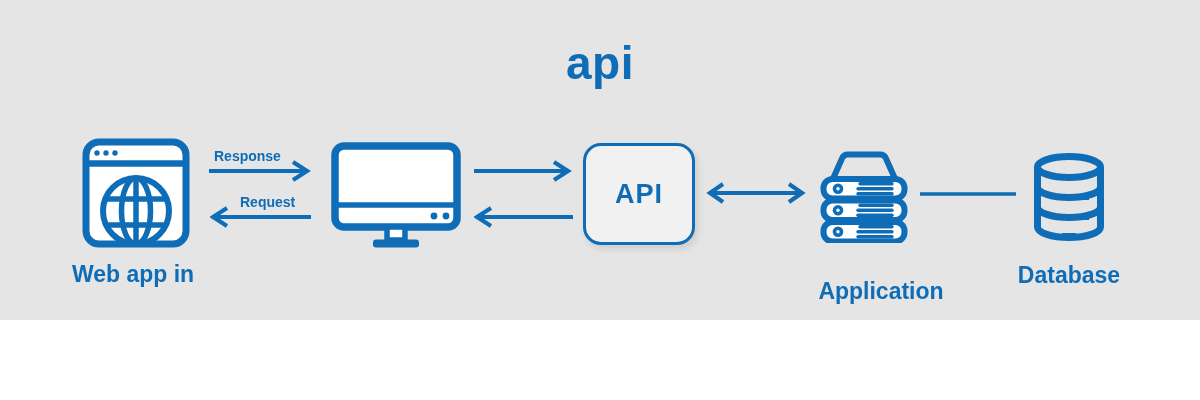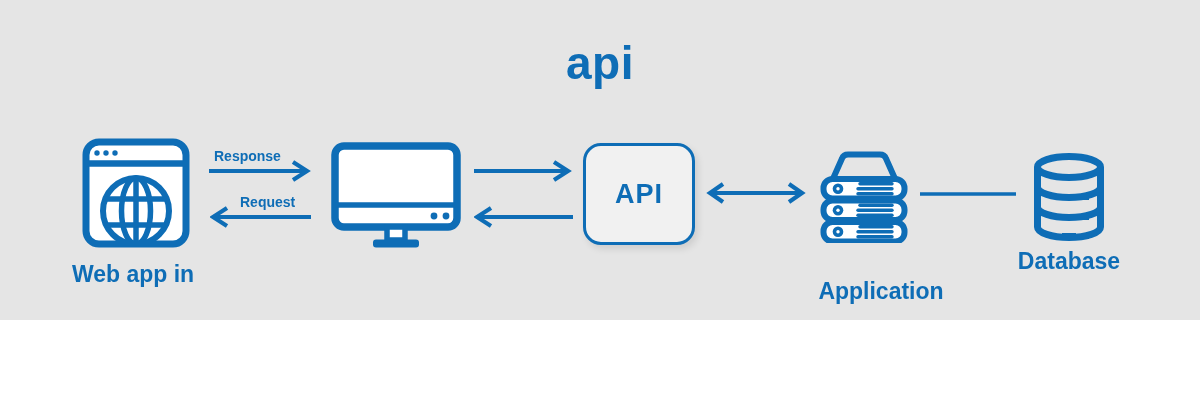--- a/index.html
+++ b/index.html
@@ -183,15 +183,15 @@
 
   <div class="node-label" style="left:33px;top:262px;width:200px;">
     <div>Web app in</div>
   </div>
 
 
   <div class="node-label" style="left:781px;top:262px;width:200px;margin-top:17px;">
     <div>Application</div>
   </div>
 
-  <div class="node-label" style="left:969px;top:249px;width:200px;">Database</div>
+  <div class="node-label" style="left:969px;top:263px;width:200px;">Database</div>
 
 </div>
 
 </body></html>

